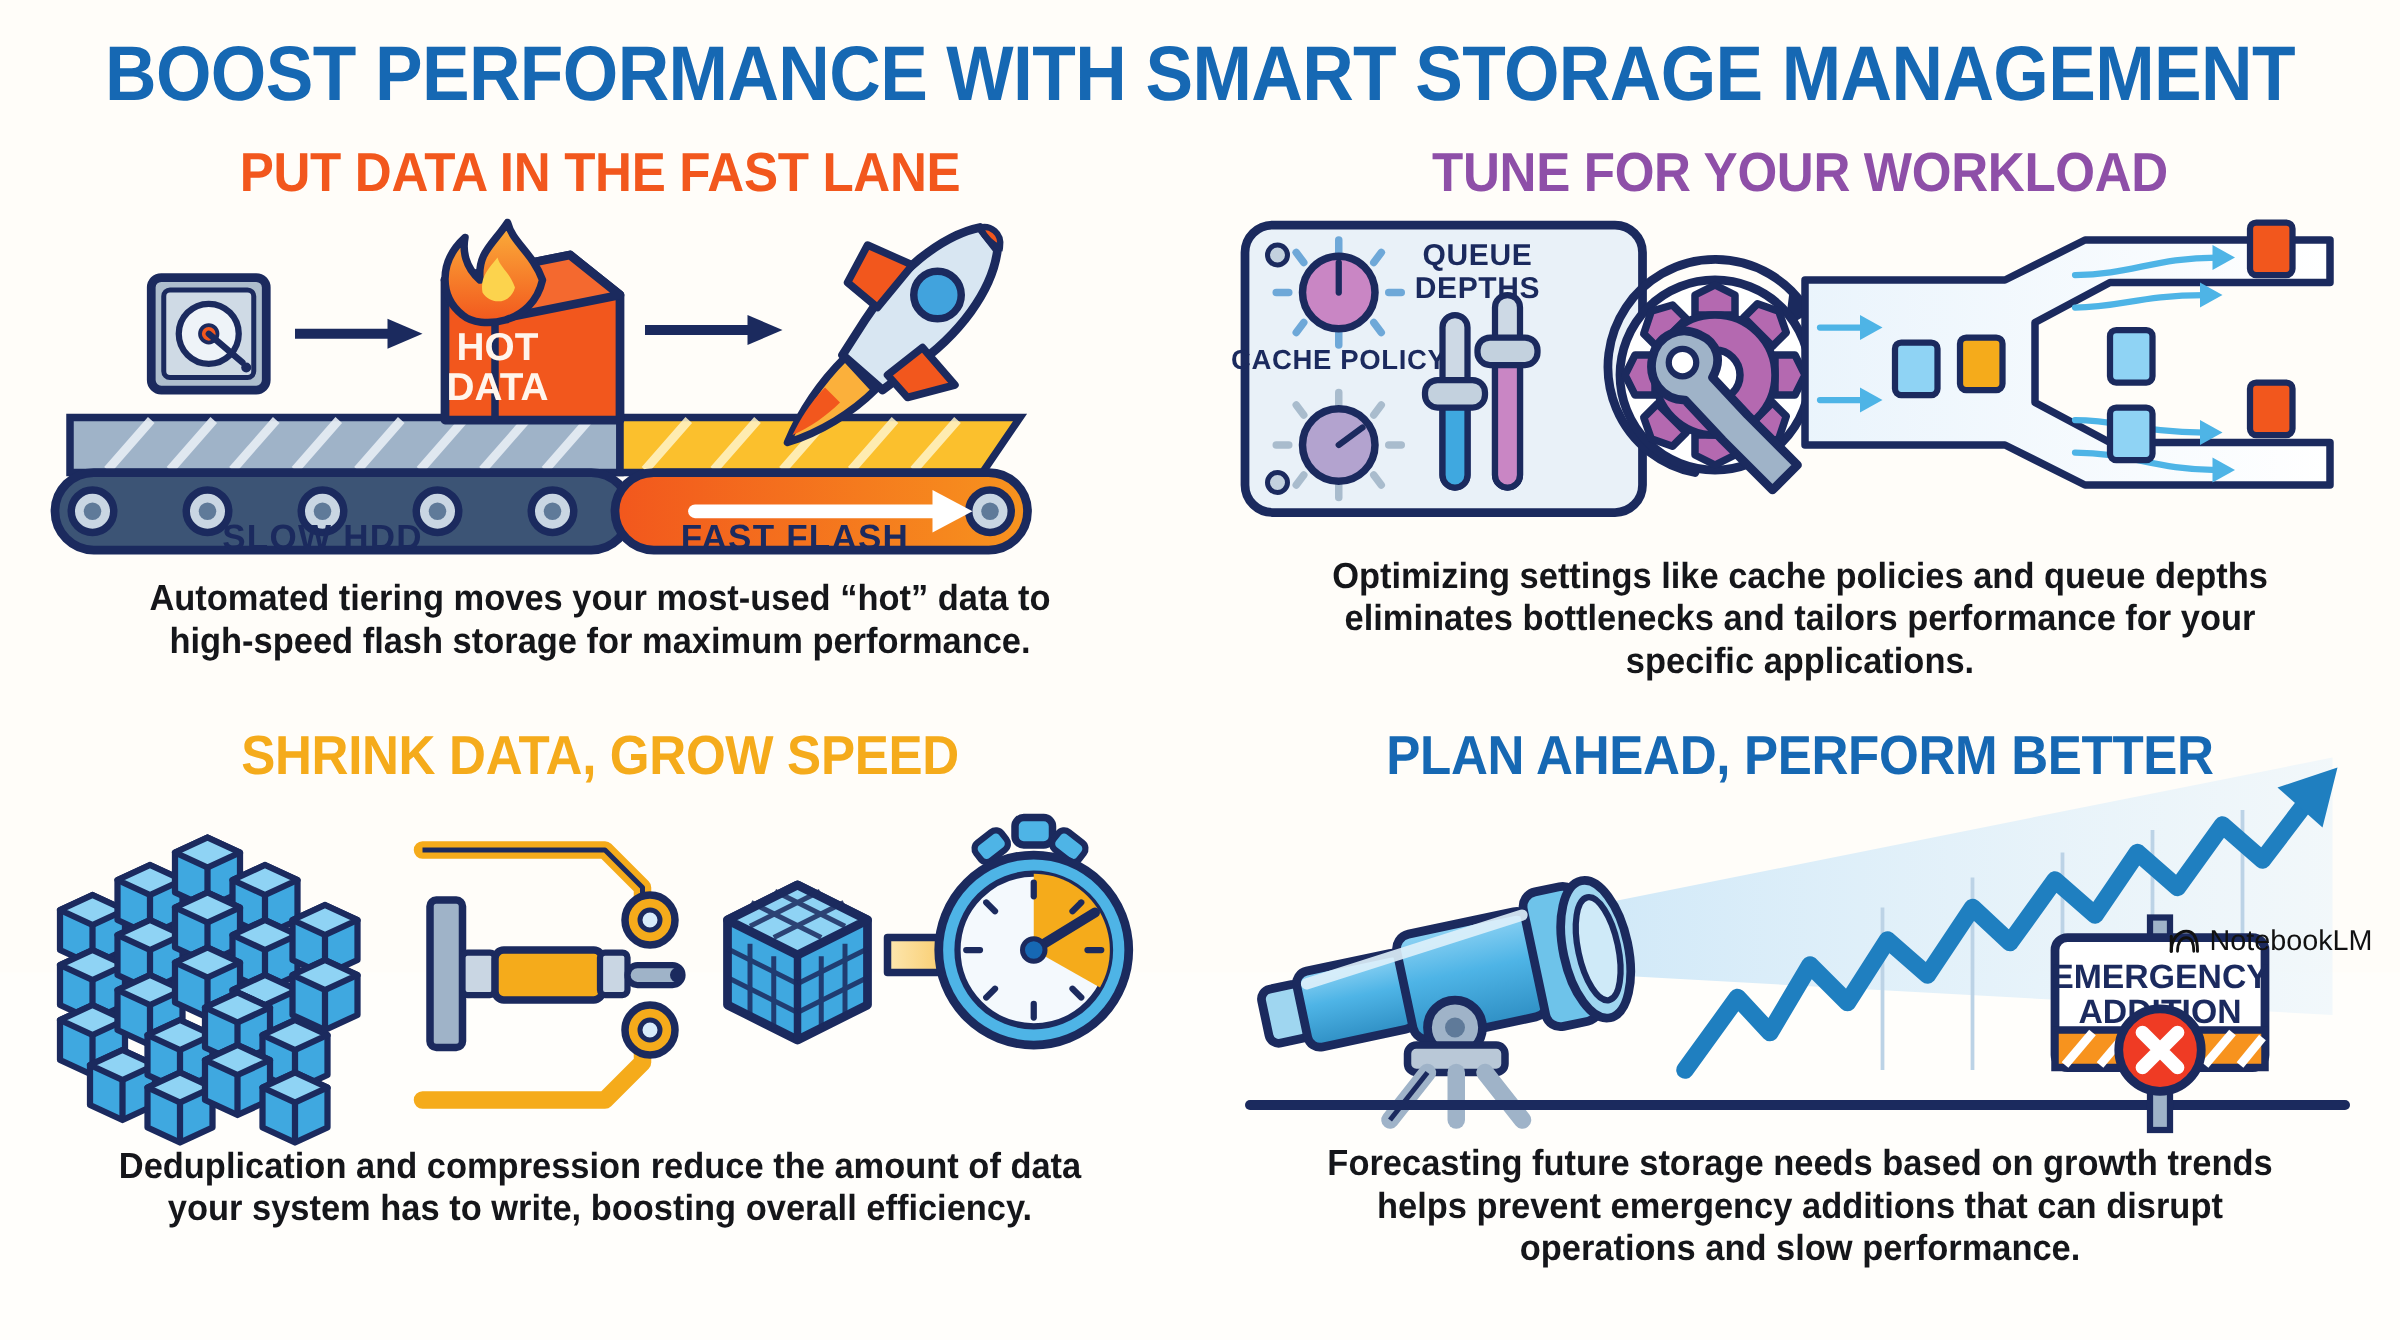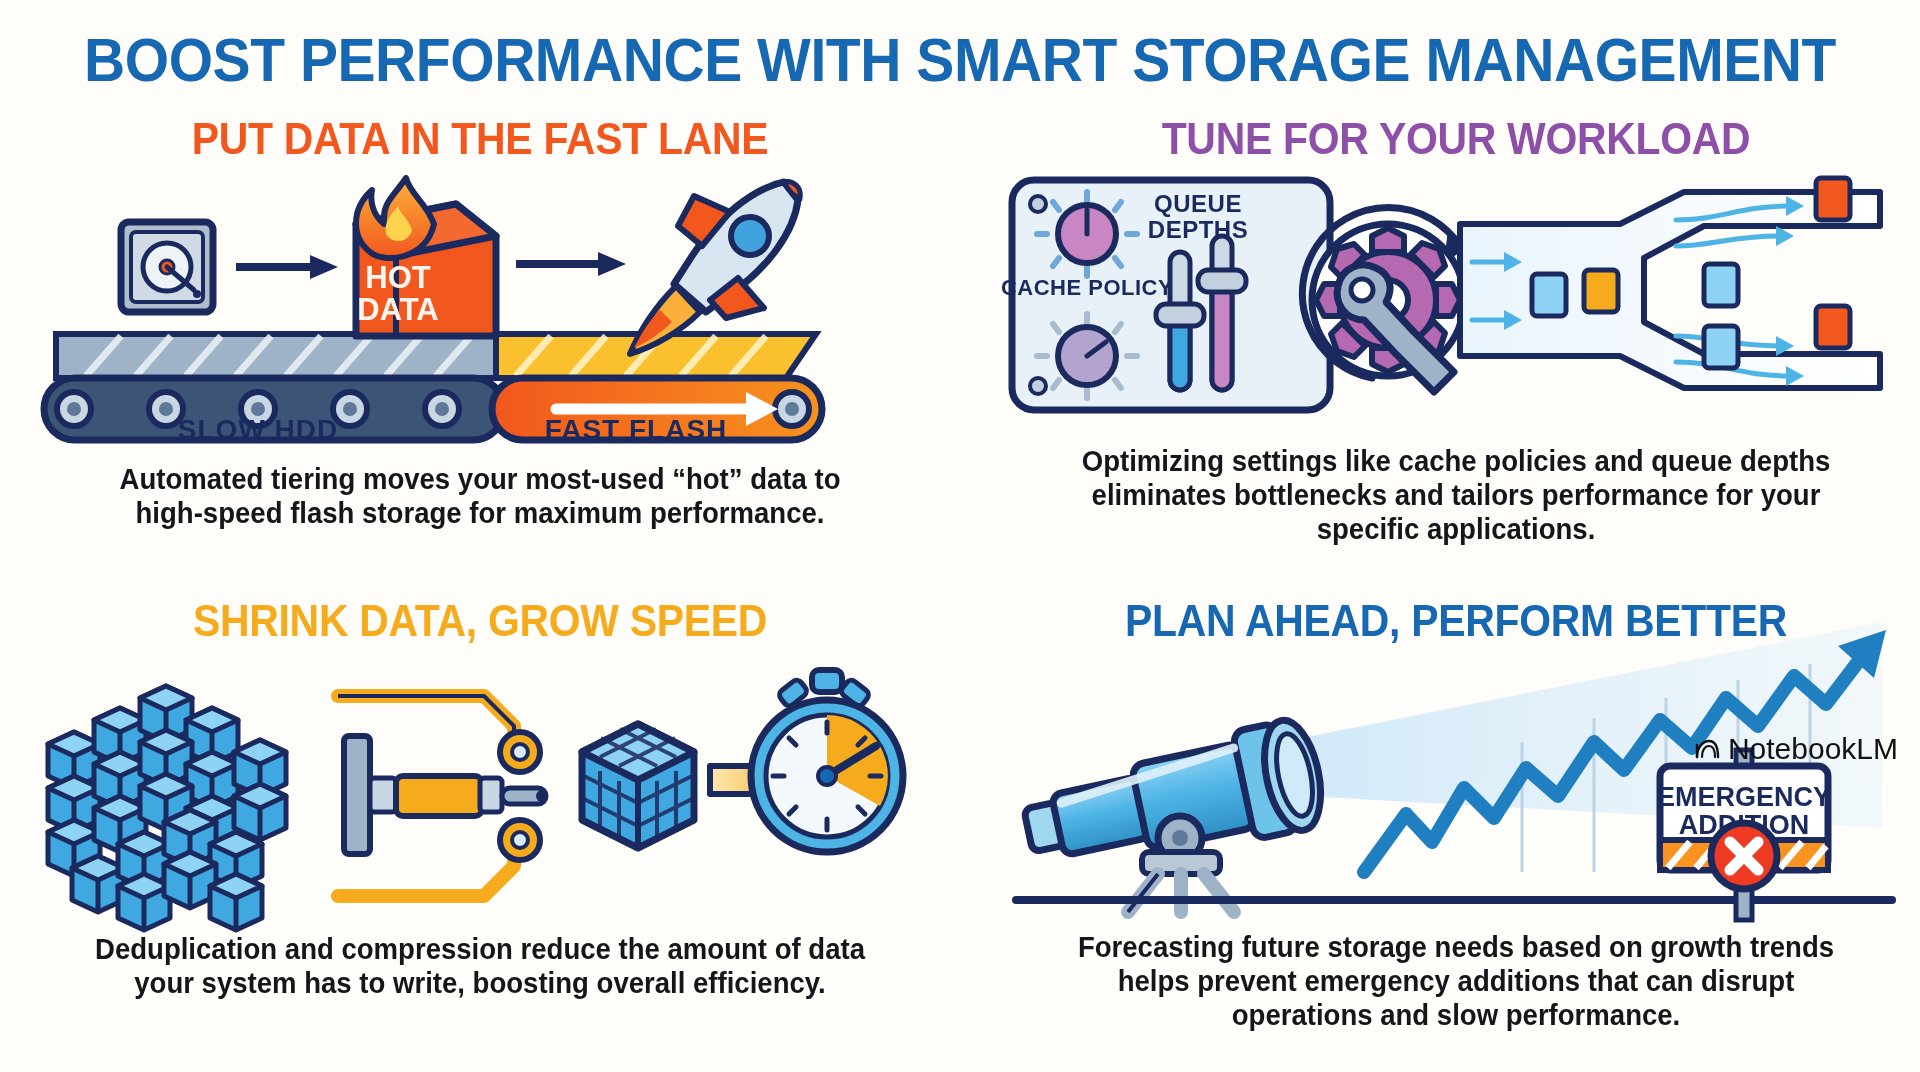--- a/index.html
+++ b/index.html
@@ -25,21 +25,20 @@
     white-space: nowrap;
   }
 
   
   .grid {
     position: absolute; top: 100px; left: 0;
     width: 1920px; height: 972px;
     display: grid;
     grid-template-columns: 960px 960px;
     grid-template-rows: 466px 506px;
-    gap: 16px;
   }
   .panel { position: relative; padding: 0 26px; }
 
   .panel-title {
     text-align: center;
     font-family: "Liberation Sans Narrow", "Liberation Sans", sans-serif;
     font-weight: bold;
     font-size: 44px;
     letter-spacing: -0.3px;
     transform: scaleX(0.93);
@@ -62,21 +61,21 @@
     transform: scaleX(0.95);
     padding: 0 38px;
   }
 
   svg { display: block; overflow: visible; }
 
   
   .watermark {
     position: absolute; right: 22px; bottom: 12px;
     display: flex; align-items: center; gap: 8px;
-    color: #111; font-size: 30px;
+    color: #111; font-size: 23px;
     font-family: "Liberation Sans", sans-serif;
   }
 </style>
 </head>
 <body>
 
 <div class="page">
 
   <div class="main-title">BOOST PERFORMANCE WITH SMART STORAGE MANAGEMENT</div>
 

